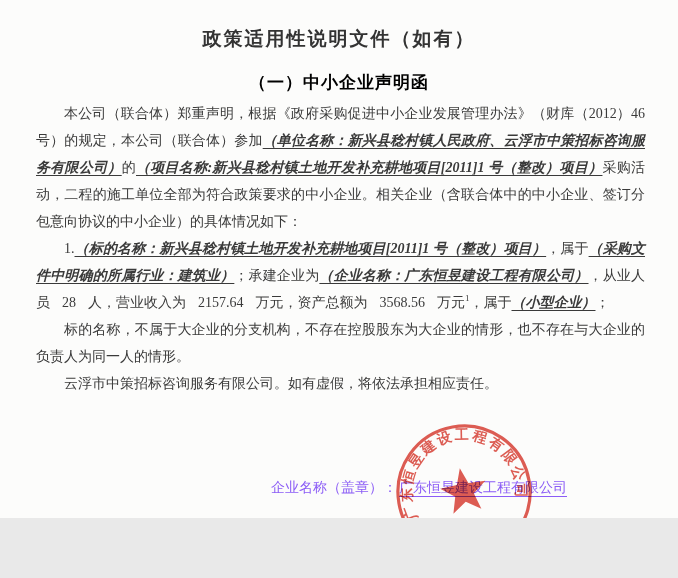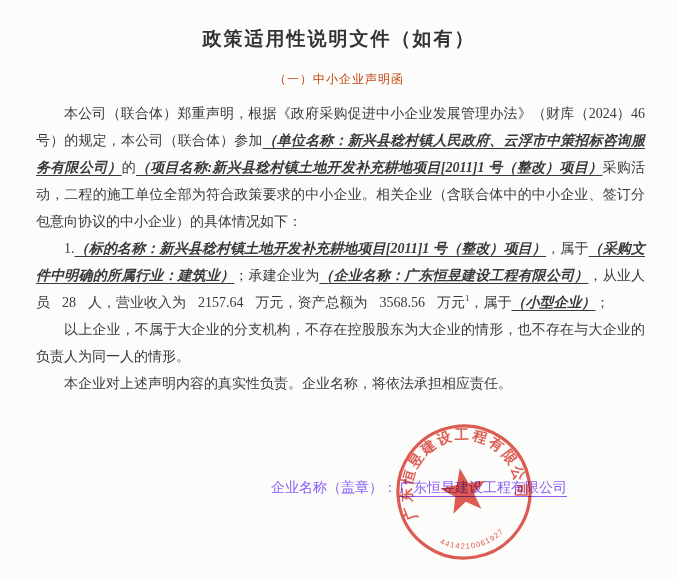--- a/index.html
+++ b/index.html
@@ -3,36 +3,36 @@
 <meta charset="utf-8">
 <style>
   html,body{margin:0;padding:0;}
   body{
     width:678px;height:578px;
     background:#e9e9e9;
     font-family:"Liberation Serif","DejaVu Serif",serif;
   }
   .page{
     position:relative;
-    width:678px;height:578px;
+    width:678px;height:518px;
     background:#fcfcfb;
     overflow:hidden;
     color:#3a3a3a;
   }
   .title{
     position:absolute;top:26px;left:0;right:0;
     text-align:center;
     font-size:19px;font-weight:bold;
     letter-spacing:2px;color:#333;
   }
   .subtitle{
     position:absolute;top:71px;left:0;right:0;
     text-align:center;
-    font-size:12px;font-weight:normal;
-    letter-spacing:1px;color:#c2410c;
+    font-size:17px;font-weight:bold;
+    letter-spacing:1px;color:#000000;
   }
   .docbody{
     position:absolute;left:36px;top:100px;width:609px;
     font-size:14px;line-height:27px;
     text-align:justify;
     color:#3a3a3a;
   }
   .docbody p{margin:0;text-indent:2em;}
   .ins{
     font-style:italic;
@@ -82,27 +82,27 @@
 </style>
 </head>
 <body>
 
 <div class="page">
 
   <div class="title">政策适用性说明文件（如有）</div>
   <div class="subtitle">（一）中小企业声明函</div>
 
   <div class="docbody">
-    <p><span>本公司（联合体）郑重声明，根据《政府采购促进中小企业发展管理办法》（财库（2024）46 号）的规定，本公司（联合体）参加</span><span class="ins">（单位名称：新兴县稔村镇人民政府、云浮市中策招标咨询服务有限公司）</span><span>的</span><span class="ins">（项目名称:新兴县稔村镇土地开发补充耕地项目[2011]1 号（整改）项目）</span><span>采购活动，二程的施工单位全部为符合政策要求的中小企业。相关企业（含联合体中的中小企业、签订分包意向协议的中小企业）的具体情况如下：</span></p>
+    <p><span>本公司（联合体）郑重声明，根据《政府采购促进中小企业发展管理办法》（财库（2012）46 号）的规定，本公司（联合体）参加</span><span class="ins">（单位名称：新兴县稔村镇人民政府、云浮市中策招标咨询服务有限公司）</span><span>的</span><span class="ins">（项目名称:新兴县稔村镇土地开发补充耕地项目[2011]1 号（整改）项目）</span><span>采购活动，二程的施工单位全部为符合政策要求的中小企业。相关企业（含联合体中的中小企业、签订分包意向协议的中小企业）的具体情况如下：</span></p>
 
     <p><span>1.</span><span class="ins">（标的名称：新兴县稔村镇土地开发补充耕地项目[2011]1 号（整改）项目）</span><span>，属于</span><span class="ins">（采购文件中明确的所属行业：建筑业）</span><span>；承建企业为</span><span class="ins">（企业名称：广东恒昱建设工程有限公司）</span><span>，从业人员</span><span class="num">28</span><span>人，营业收入为</span><span class="num">2157.64</span><span>万元，资产总额为</span><span class="num">3568.56</span><span>万元</span><sup class="fnote">1</sup><span>，属于</span><span class="ins">（小型企业）</span><span>；</span></p>
 
-    <p>以上企业，不属于大企业的分支机构，不存在控股股东为大企业的情形，也不存在与大企业的负责人为同一人的情形。</p>
+    <p>标的名称，不属于大企业的分支机构，不存在控股股东为大企业的情形，也不存在与大企业的负责人为同一人的情形。</p>
 
-    <p>本企业对上述声明内容的真实性负责。企业名称，将依法承担相应责任。</p>
+    <p>云浮市中策招标咨询服务有限公司。如有虚假，将依法承担相应责任。</p>
   </div>
 
   <div class="sig-company"><span>企业名称（盖章）：</span><span class="sig-underline">广东恒昱建设工程有限公司</span></div>
 
 
   <div class="seal">
     <svg viewBox="0 0 200 200" xmlns="http://www.w3.org/2000/svg">
       <circle cx="100" cy="100" r="93" fill="none" stroke-width="4.5" stroke="#d8392e"></circle>
       <path id="sealArcTop" d="M 30.5 125.3 A 74 74 0 1 1 169.5 125.3" fill="none"></path>
       <path id="sealArcBottom" d="M 30.7 140 A 80 80 0 0 0 169.3 140" fill="none"></path>

